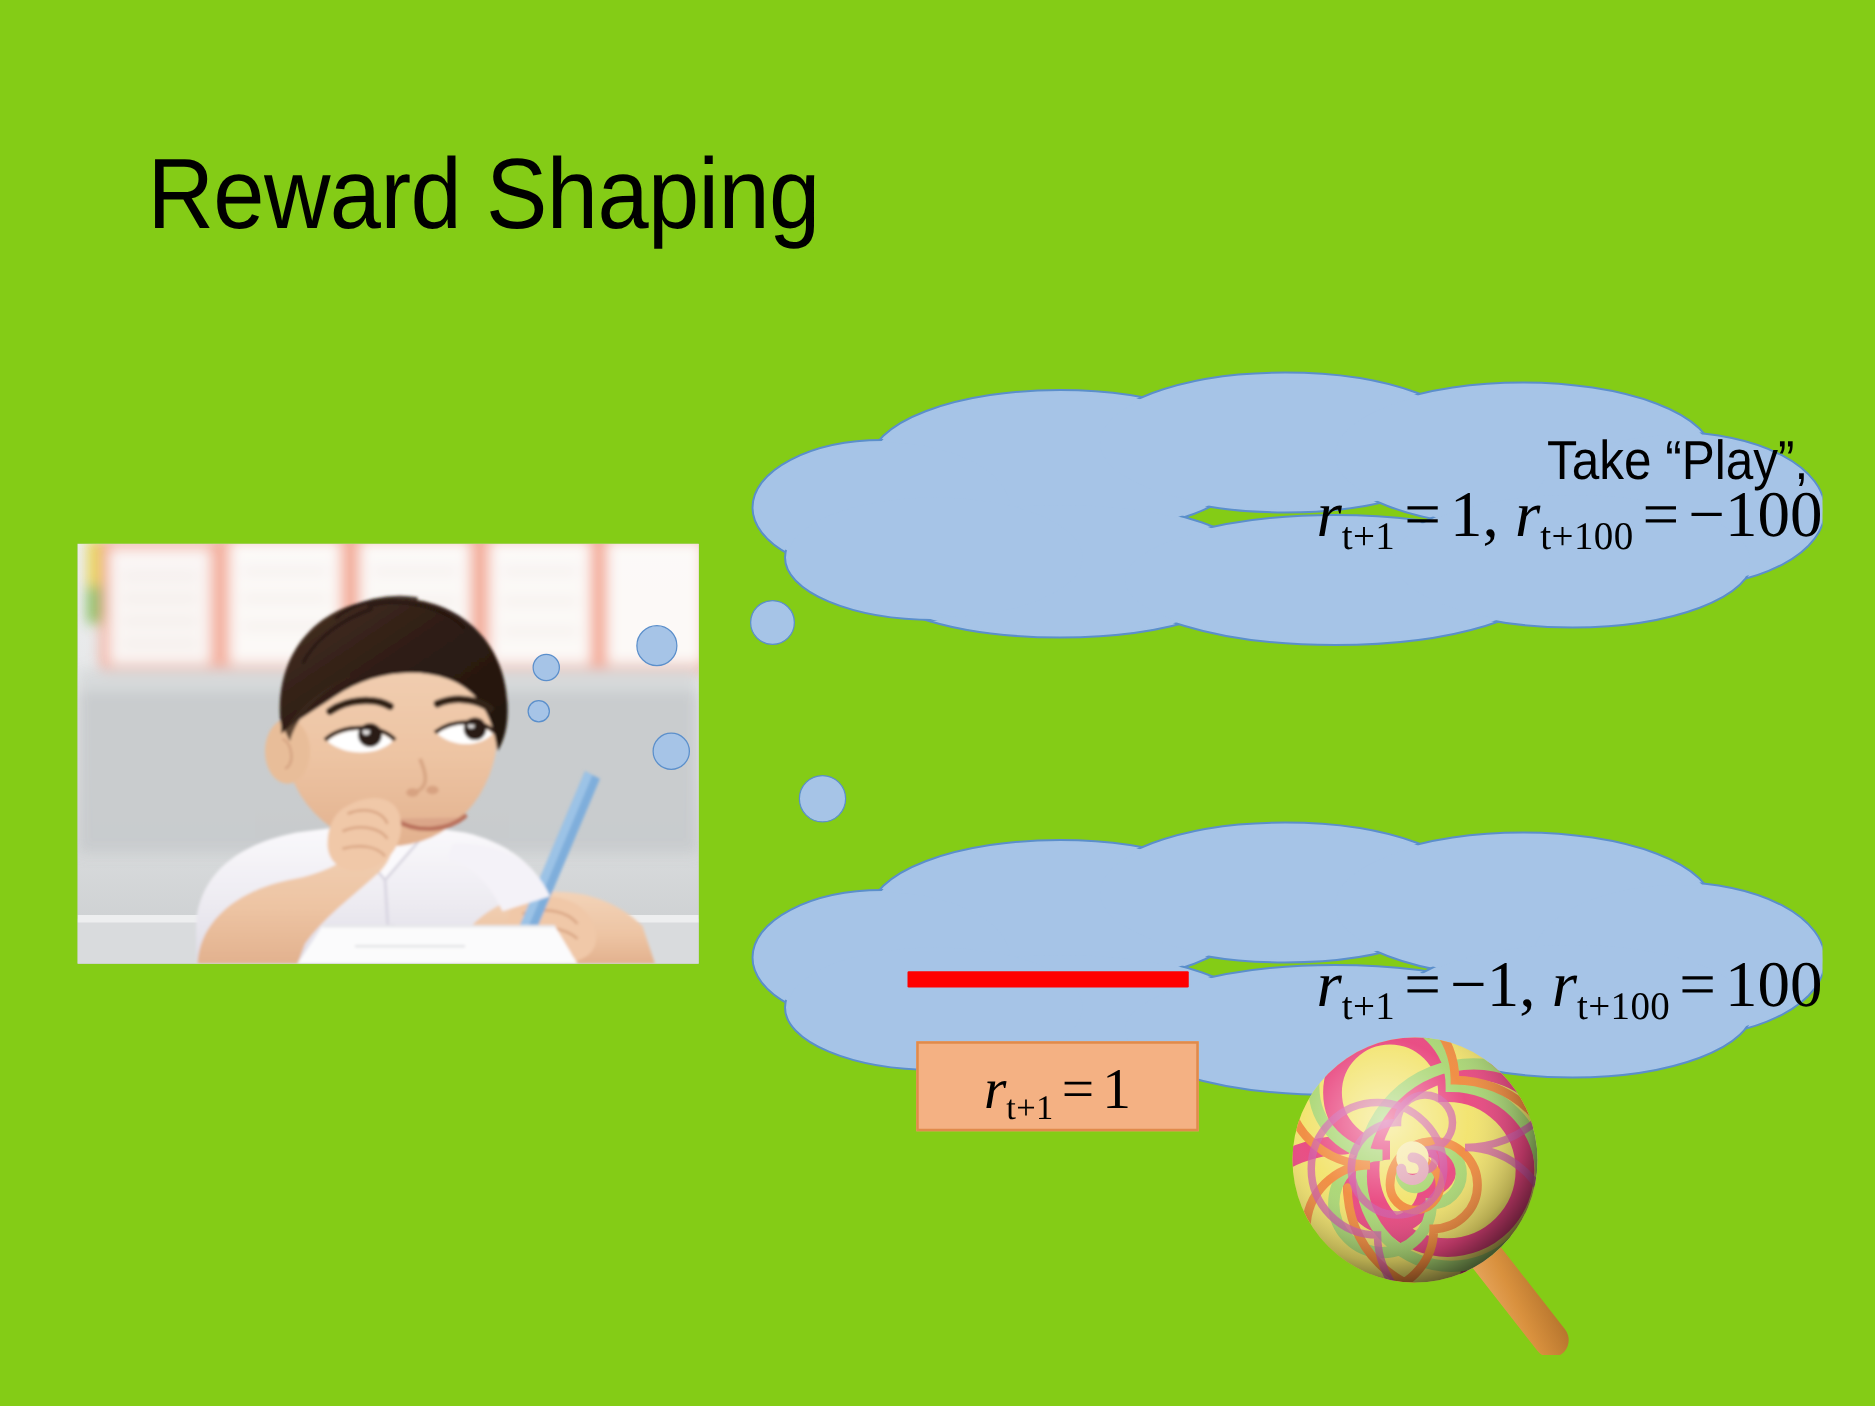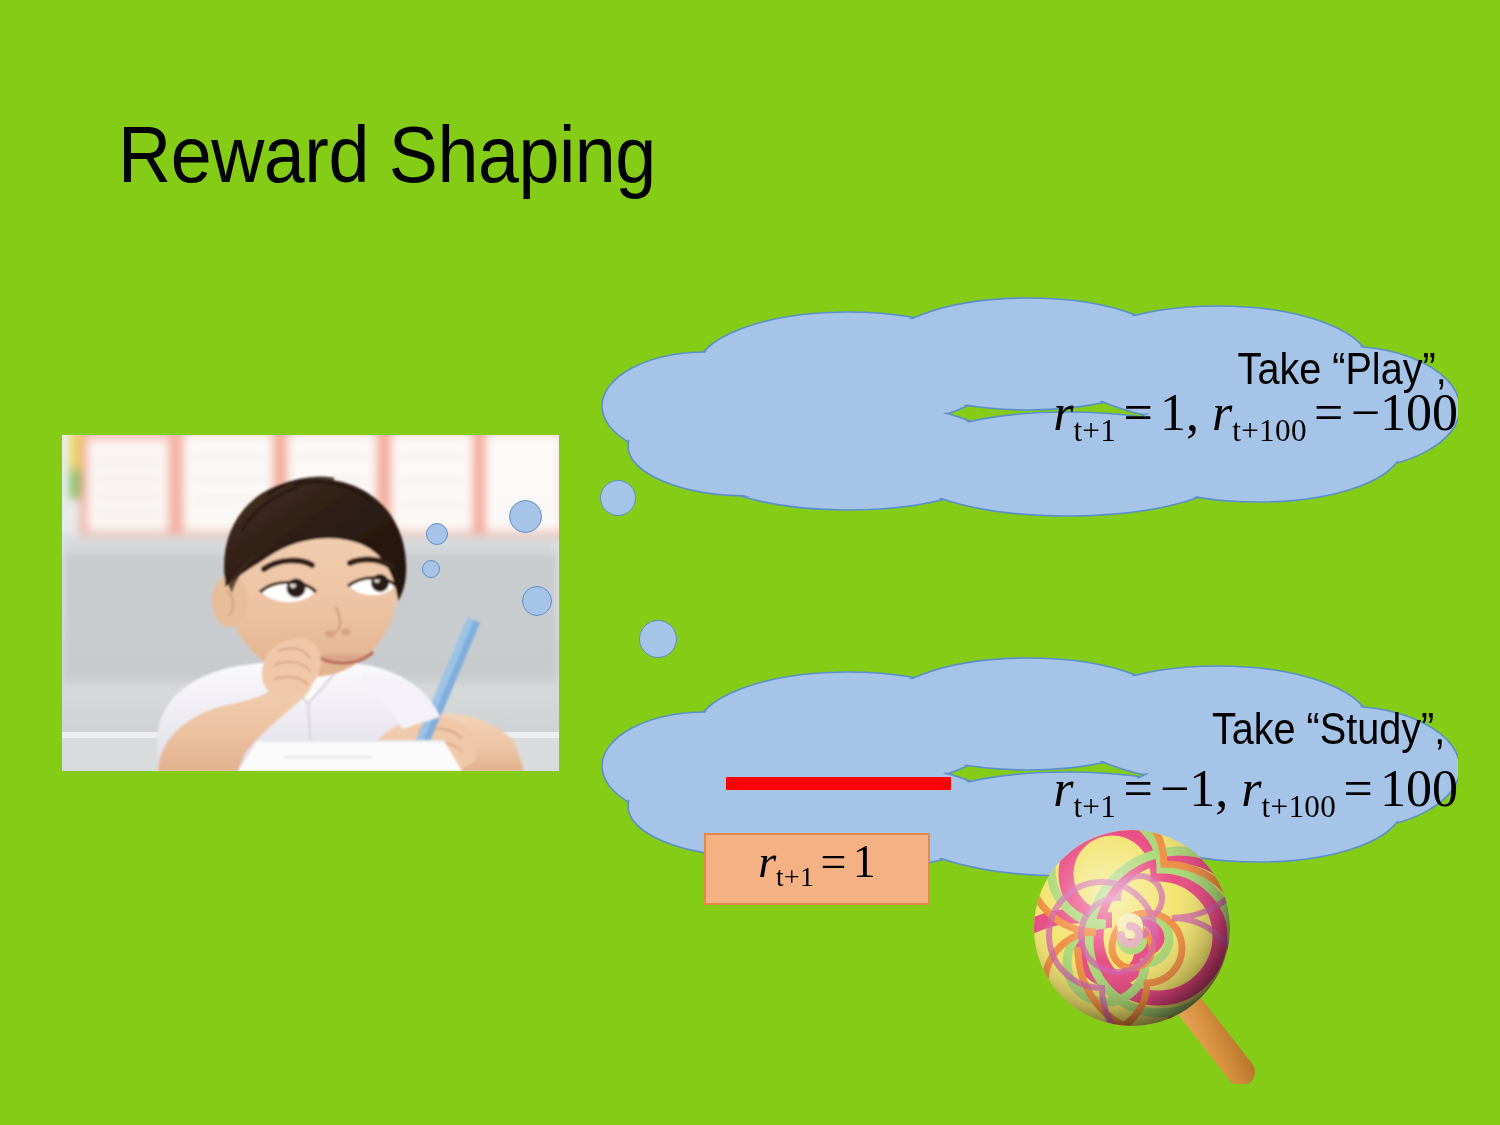--- a/index.html
+++ b/index.html
@@ -102,29 +102,29 @@
   .strike-bar {
     position: absolute;
     background: #FF0000;
     height: 13px;
     border-radius: 1px;
   }
 
   
   #callout-box {
     position: absolute;
-    left: 704px;
+    left: 733px;
     top: 833px;
     width: 226px;
     height: 72px;
     background: #F4B183;
     border: 2px solid #E08A4B;
     box-sizing: border-box;
     display: flex;
-    align-items: flex-start;
+    align-items: flex-end;
     justify-content: center;
   }
   #callout-box .line-math {
     font-size: 46px;
   }
 
   
   #lollipop {
     position: absolute;
     left: 1022px;
@@ -370,23 +370,20 @@
         <ellipse cx="430" cy="66" rx="148" ry="54"></ellipse>
         <ellipse cx="620" cy="76" rx="150" ry="56"></ellipse>
         <ellipse cx="744" cy="120" rx="116" ry="60"></ellipse>
         <ellipse cx="108" cy="118" rx="102" ry="52"></ellipse>
         <ellipse cx="250" cy="168" rx="158" ry="52"></ellipse>
         <ellipse cx="470" cy="176" rx="168" ry="50"></ellipse>
         <ellipse cx="660" cy="160" rx="142" ry="52"></ellipse>
         <ellipse cx="150" cy="158" rx="118" ry="48"></ellipse>
       </g>
     </svg>
-    <div class="cloud-text" style="top:56px;">
-      <div class="line-head">Take “Study”,</div>
-    </div>
     <div class="cloud-text" style="top:110px;">
       <span class="line-math"><span class="mvar">r</span><span class="msub">t+1</span><span class="mop">=</span><span>−1</span><span>,</span>&nbsp;<span class="mvar">r</span><span class="msub">t+100</span><span class="mop">=</span><span>100</span></span>
     </div>
   </div>
 
   <div class="strike-bar" style="left:726px; top:777px; width:225px;"></div>
 
   <div id="callout-box">
     <span class="line-math"><span class="mvar">r</span><span class="msub">t+1</span><span class="mop">=</span><span>1</span></span>
   </div>

